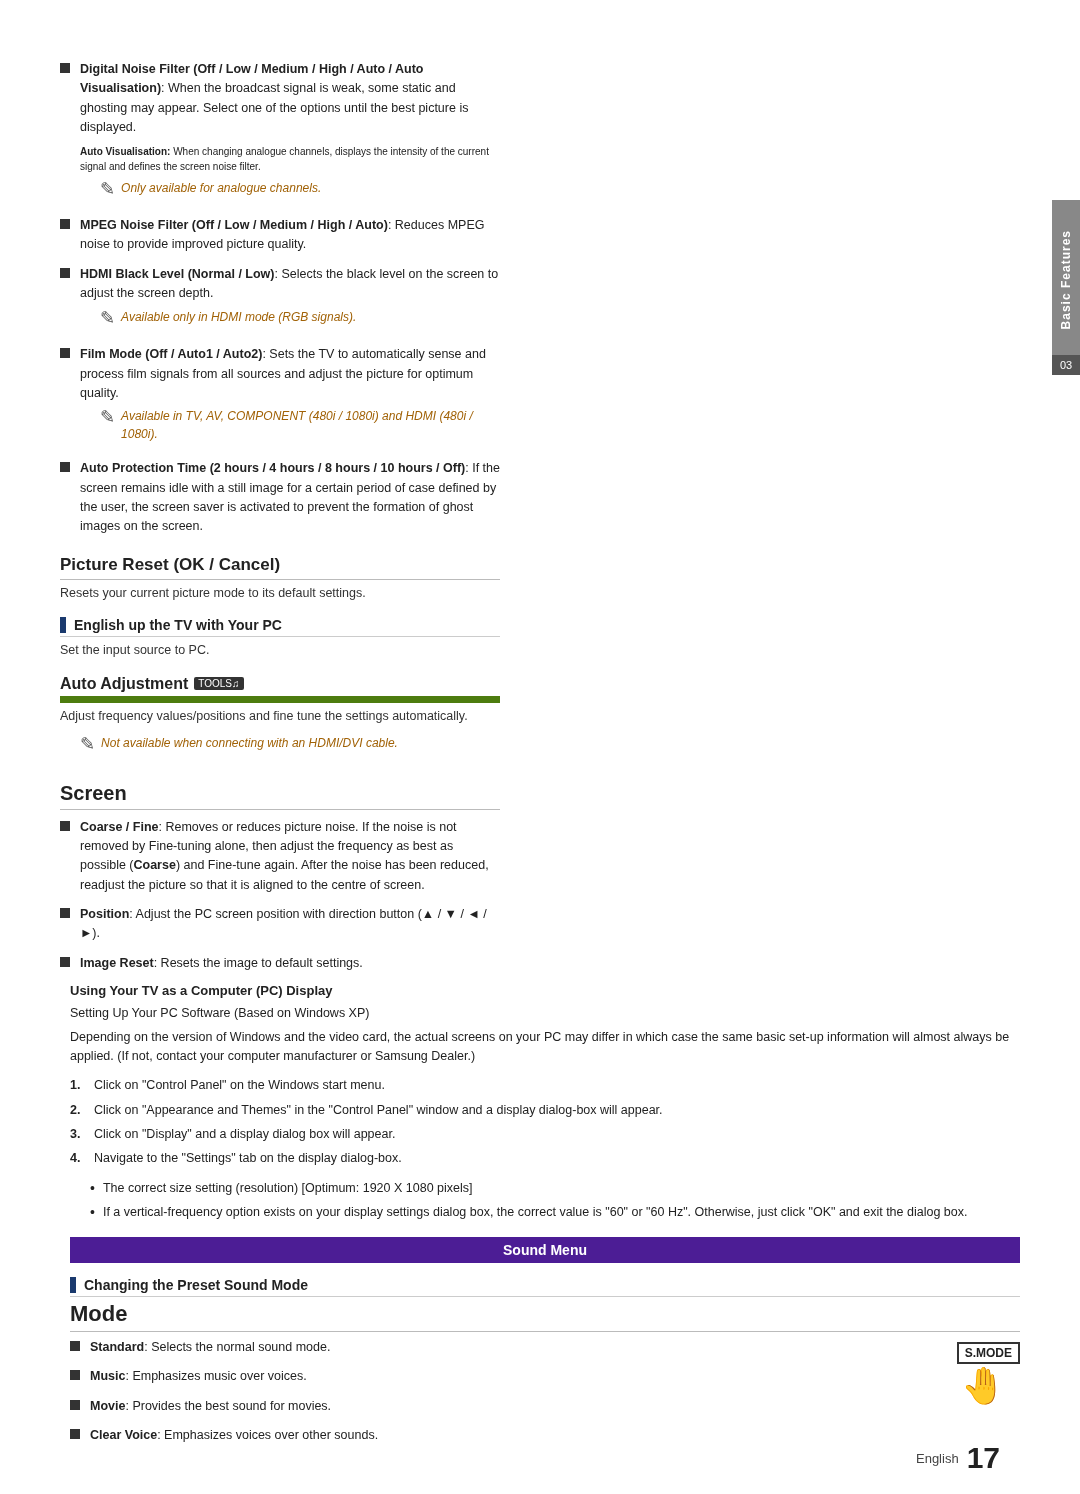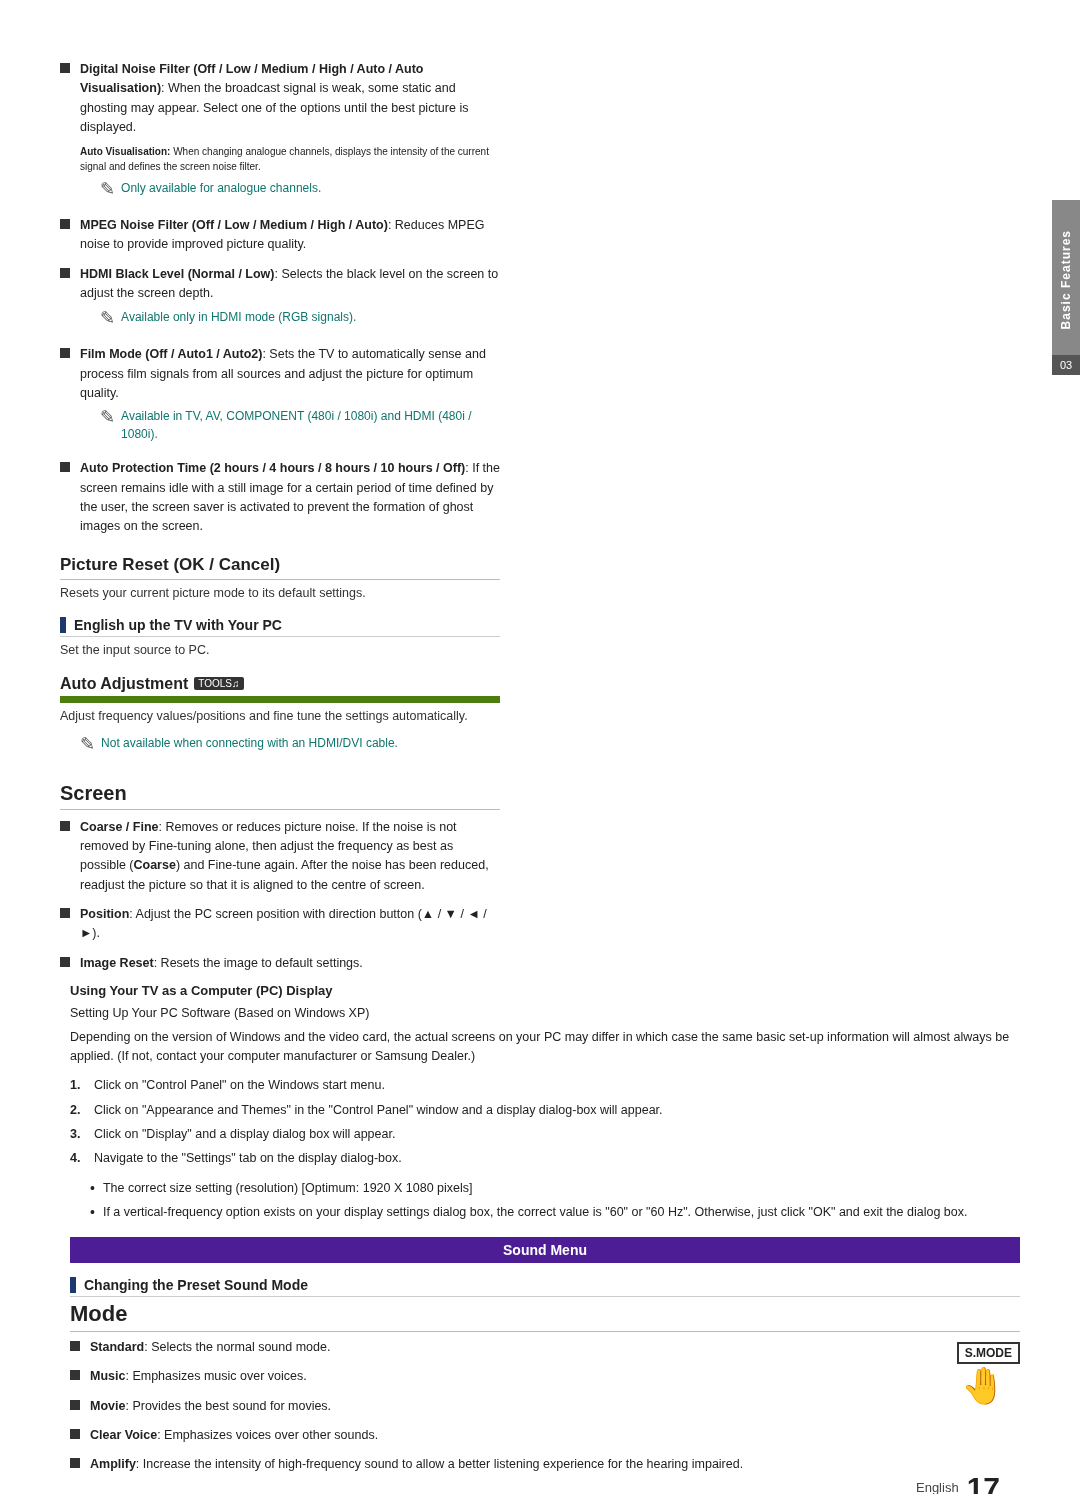--- a/index.html
+++ b/index.html
@@ -117,21 +117,22 @@
     .note-icon {
       font-size: 18px;
       margin-right: 6px;
       color: #555;
       flex-shrink: 0;
       line-height: 1.2;
     }
 
     .note-text {
       font-size: 12px;
-      color: #0f766e;
+      color: #a16207;
+      font-style: italic;
       line-height: 1.5;
     }
 
     
     .section-heading {
       font-size: 17px;
       font-weight: bold;
       color: #222;
       margin-top: 18px;
       margin-bottom: 4px;
@@ -352,21 +353,21 @@
             <div class="note-item">
               <span class="note-icon">✎</span>
               <span class="note-text">Available in TV, AV, COMPONENT (480i / 1080i) and HDMI (480i / 1080i).</span>
             </div>
           </div>
         </li>
 
         <li class="bullet-item">
           <div class="bullet-square"></div>
           <div class="bullet-text">
-            <span><b>Auto Protection Time (2 hours / 4 hours / 8 hours / 10 hours / Off)</b></span><span>:  If the screen remains idle with a still image for a certain period of time defined by the user, the screen saver is activated to prevent the formation of ghost images on the screen.</span>
+            <span><b>Auto Protection Time (2 hours / 4 hours / 8 hours / 10 hours / Off)</b></span><span>:  If the screen remains idle with a still image for a certain period of case defined by the user, the screen saver is activated to prevent the formation of ghost images on the screen.</span>
           </div>
         </li>
 
       </ul>
 
       <div>
         <div class="section-heading">Picture Reset (OK / Cancel)</div>
         <p class="section-desc">Resets your current picture mode to its default settings.</p>
       </div>
 
@@ -482,26 +483,20 @@
                 <div class="bullet-text">
                   <b>Movie</b><span>: Provides the best sound for movies.</span>
                 </div>
               </li>
               <li class="bullet-item">
                 <div class="bullet-square"></div>
                 <div class="bullet-text">
                   <b>Clear Voice</b><span>: Emphasizes voices over other sounds.</span>
                 </div>
               </li>
-              <li class="bullet-item">
-                <div class="bullet-square"></div>
-                <div class="bullet-text">
-                  <b>Amplify</b><span>: Increase the intensity of high-frequency sound to allow a better listening experience for the hearing impaired.</span>
-                </div>
-              </li>
             </ul>
           </div>
 
           <div class="smode-container">
             <div class="smode-badge">S.MODE</div>
             <div style="font-size:36px; margin-top:4px; line-height:1;">🤚</div>
           </div>
         </div>
       </div>
 

